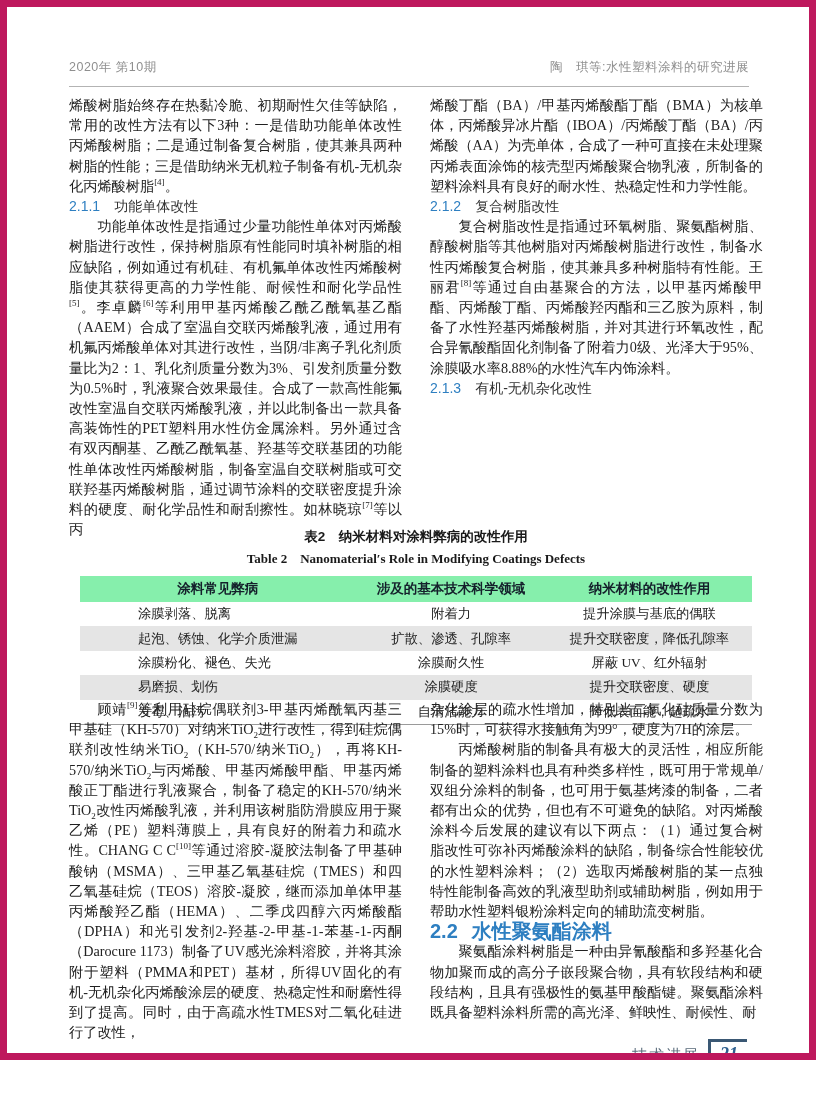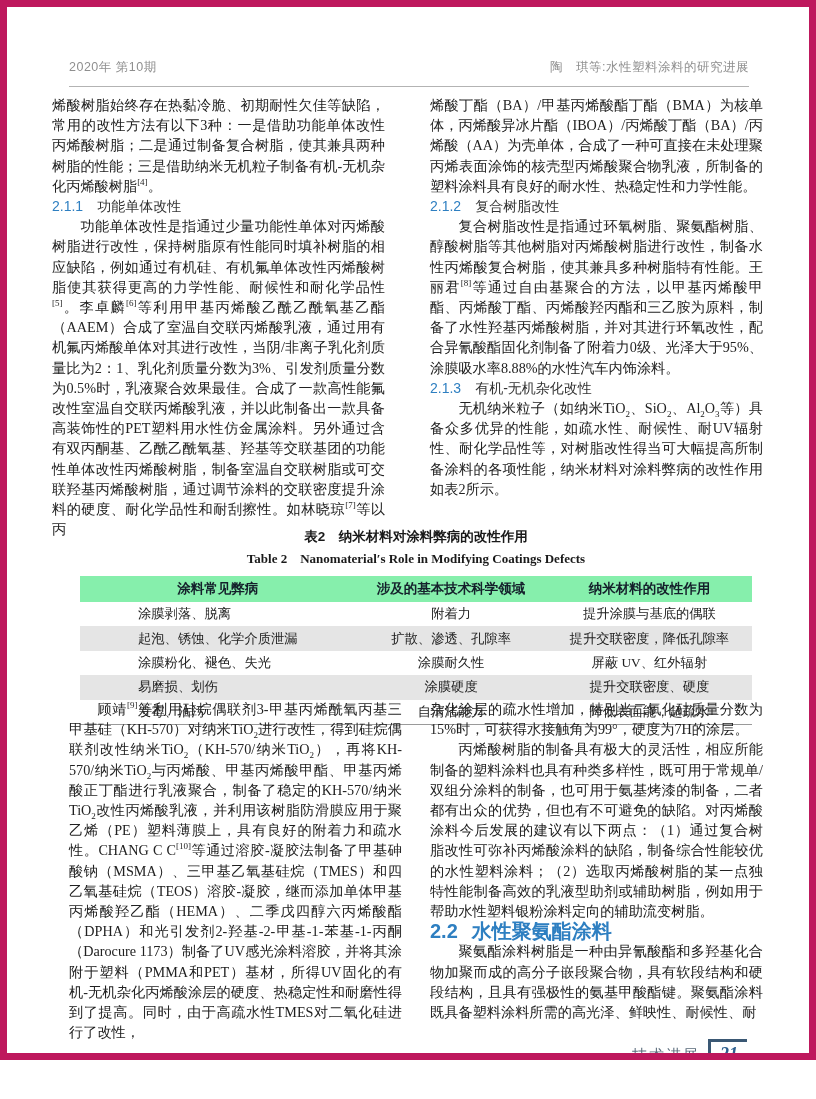--- a/index.html
+++ b/index.html
@@ -16,21 +16,21 @@
     font-family:"Liberation Sans","DejaVu Sans",sans-serif;
     font-size:12.5px; color:#8f8f8f; letter-spacing:.5px;
   }
   .hdr-rule { position:absolute; left:62px; right:60px; top:79px; border-top:1px solid #b3b3b3; }
   
   .col { position:absolute; width:333px; font-size:14.2px; line-height:20.2px; text-align:justify; }
   .col p { margin:0; }
   .col p.ind { text-indent:2em; }
   .col sup { font-size:9px; line-height:0; vertical-align:super; }
   .col sub { font-size:9px; line-height:0; vertical-align:sub; }
-  .lt { left:45px;  top:88px;  height:424px; }
+  .lt { left:62px;  top:88px;  height:424px; }
   .rt { left:423px; top:88px;  height:424px; }
   .lb { left:62px;  top:692px; height:330px; }
   .rb { left:423px; top:692px; height:330px; }
   h4.sec3 {
     font-family:"Liberation Sans","DejaVu Sans",sans-serif;
     font-size:14px; font-weight:400; color:#333; line-height:20.2px;
   }
   h4.sec3 .num, h4.sec2 .num { color:#2e7fc1; margin-right:14px; }
   h4.sec2 {
     font-family:"Liberation Sans","DejaVu Sans",sans-serif;
@@ -78,21 +78,20 @@
     <p>烯酸树脂始终存在热黏冷脆、初期耐性欠佳等缺陷，常用的改性方法有以下3种：一是借助功能单体改性丙烯酸树脂；二是通过制备复合树脂，使其兼具两种树脂的性能；三是借助纳米无机粒子制备有机-无机杂化丙烯酸树脂<sup>[4]</sup>。</p>
     <h4 class="sec3"><span class="num">2.1.1</span><span>功能单体改性</span></h4>
     <p class="ind">功能单体改性是指通过少量功能性单体对丙烯酸树脂进行改性，保持树脂原有性能同时填补树脂的相应缺陷，例如通过有机硅、有机氟单体改性丙烯酸树脂使其获得更高的力学性能、耐候性和耐化学品性<sup>[5]</sup>。李卓麟<sup>[6]</sup>等利用甲基丙烯酸乙酰乙酰氧基乙酯（AAEM）合成了室温自交联丙烯酸乳液，通过用有机氟丙烯酸单体对其进行改性，当阴/非离子乳化剂质量比为2：1、乳化剂质量分数为3%、引发剂质量分数为0.5%时，乳液聚合效果最佳。合成了一款高性能氟改性室温自交联丙烯酸乳液，并以此制备出一款具备高装饰性的PET塑料用水性仿金属涂料。另外通过含有双丙酮基、乙酰乙酰氧基、羟基等交联基团的功能性单体改性丙烯酸树脂，制备室温自交联树脂或可交联羟基丙烯酸树脂，通过调节涂料的交联密度提升涂料的硬度、耐化学品性和耐刮擦性。如林晓琼<sup>[7]</sup>等以丙</p>
   </div>
 
   <div class="col rt">
     <p>烯酸丁酯（BA）/甲基丙烯酸酯丁酯（BMA）为核单体，丙烯酸异冰片酯（IBOA）/丙烯酸丁酯（BA）/丙烯酸（AA）为壳单体，合成了一种可直接在未处理聚丙烯表面涂饰的核壳型丙烯酸聚合物乳液，所制备的塑料涂料具有良好的耐水性、热稳定性和力学性能。</p>
     <h4 class="sec3"><span class="num">2.1.2</span><span>复合树脂改性</span></h4>
     <p class="ind">复合树脂改性是指通过环氧树脂、聚氨酯树脂、醇酸树脂等其他树脂对丙烯酸树脂进行改性，制备水性丙烯酸复合树脂，使其兼具多种树脂特有性能。王丽君<sup>[8]</sup>等通过自由基聚合的方法，以甲基丙烯酸甲酯、丙烯酸丁酯、丙烯酸羟丙酯和三乙胺为原料，制备了水性羟基丙烯酸树脂，并对其进行环氧改性，配合异氰酸酯固化剂制备了附着力0级、光泽大于95%、涂膜吸水率8.88%的水性汽车内饰涂料。</p>
     <h4 class="sec3"><span class="num">2.1.3</span><span>有机-无机杂化改性</span></h4>
-    <p class="ind">无机纳米粒子（如纳米TiO<sub>2</sub>、SiO<sub>2</sub>、Al<sub>2</sub>O<sub>3</sub>等）具备众多优异的性能，如疏水性、耐候性、耐UV辐射性、耐化学品性等，对树脂改性得当可大幅提高所制备涂料的各项性能，纳米材料对涂料弊病的改性作用如表2所示。</p>
   </div>
 
   <div class="tblock">
     <div class="cap-cn">表2　纳米材料对涂料弊病的改性作用</div>
     <div class="cap-en">Table 2　Nanomaterial′s Role in Modifying Coatings Defects</div>
     <table class="defects">
       <thead>
         <tr>
           <th>涂料常见弊病</th>
           <th>涉及的基本技术科学领域</th>

